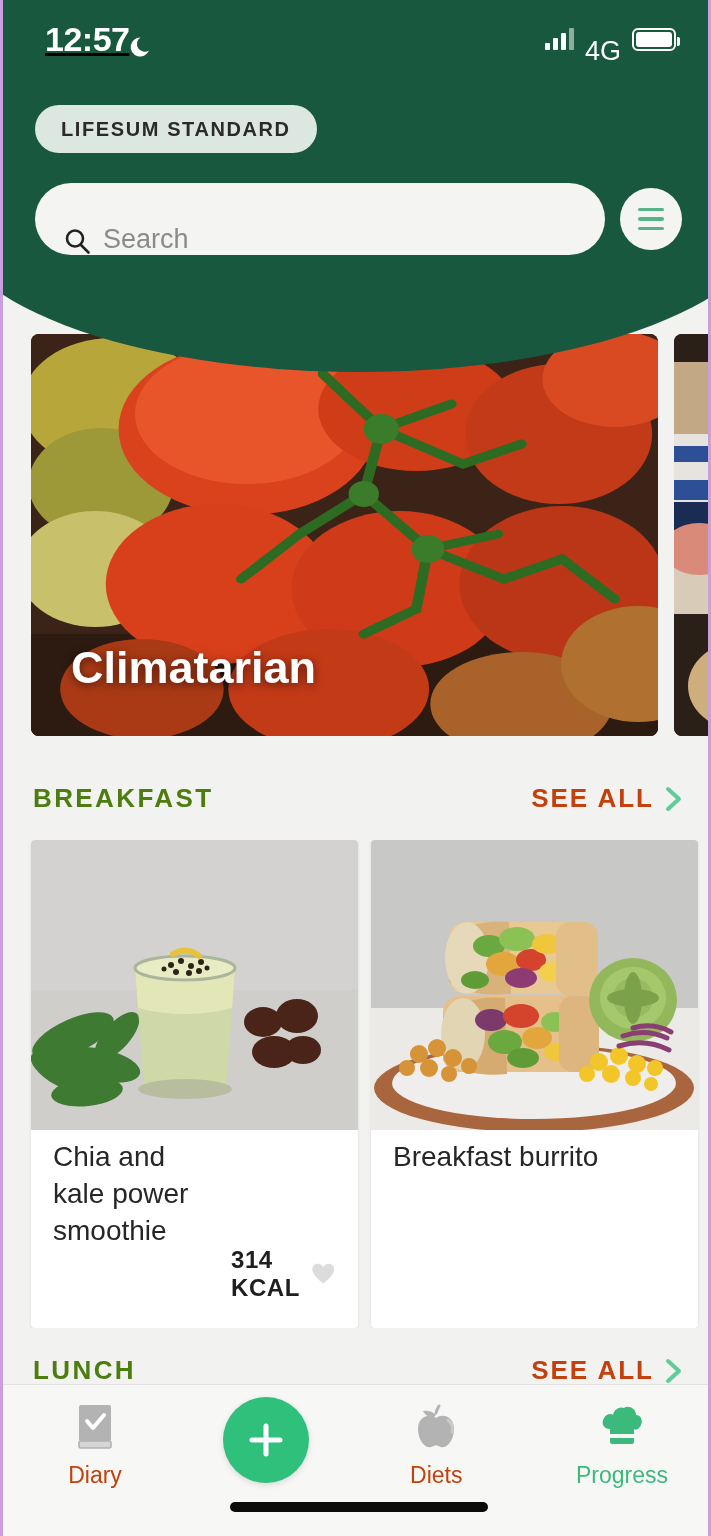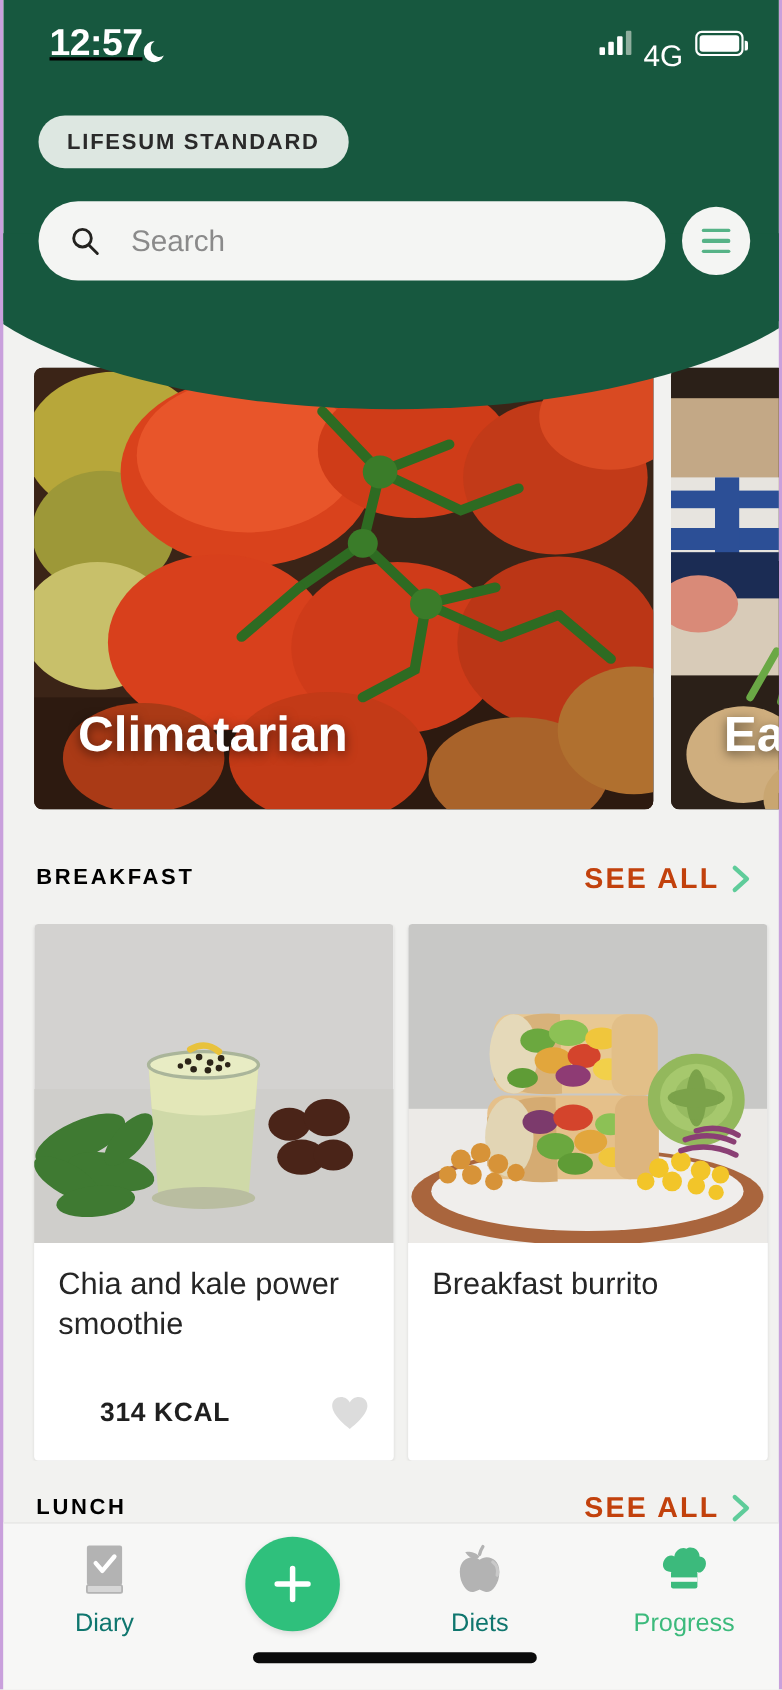--- a/index.html
+++ b/index.html
@@ -87,22 +87,22 @@
   }
 
   .searchrow {
     position:absolute; top:183px; left:32px;
     width:647px; height:72px;
     display:flex; align-items:center; gap:15px;
     z-index:8;
   }
   .search-box {
     flex:1; height:72px; background:#f4f5f3;
-    border-radius:36px; display:flex; align-items:center;
-    padding:0 28px; gap:28px;
+    border-radius:36px; display:flex; align-items:flex-end;
+    padding:0 28px; gap:12px;
   }
   .search-icon { width:28px; height:28px; flex:none; display:block; }
   .search-input {
     border:none; outline:none; background:transparent;
     font-family:"Liberation Sans", sans-serif;
     font-size:27px; color:#8a8a8a; width:100%;
   }
   .search-input::placeholder { color:#8a8a8a; }
   .menu-btn {
     width:62px; height:62px; border-radius:50%;
@@ -120,21 +120,21 @@
     position:absolute; top:0; left:0;
     width:711px; height:1536px;
     z-index:1;
   }
 
   .section-title-row {
     display:flex; align-items:center; justify-content:space-between;
     padding:0 30px;
   }
   .section-title {
-    font-size:20px; font-weight:700; color:#000000;
+    font-size:26px; font-weight:700; color:#4d7c0f;
     letter-spacing:2.4px;
   }
   .see-all {
     display:flex; align-items:center; gap:10px;
     cursor:pointer;
   }
   .see-all span {
     font-size:26px; font-weight:700; color:#c2410c;
     letter-spacing:2px;
   }
@@ -144,21 +144,21 @@
   .whatshot-row { position:absolute; top:274px; left:0; width:711px; }
 
   
   .carousel {
     position:absolute; top:334px; left:0;
     width:711px; height:402px;
     display:flex; gap:16px; padding-left:28px;
     overflow:hidden;
   }
   .promo-card {
-    flex:none; width:563px; height:402px;
+    flex:none; width:627px; height:402px;
     border-radius:8px; overflow:hidden; position:relative;
     background:#2a1a10;
     cursor:pointer;
   }
   .promo-card .label {
     position:absolute; left:40px; bottom:42px;
     color:#ffffff; font-size:45px; font-weight:700;
     text-shadow:0 2px 10px rgba(0,0,0,0.55);
     white-space:nowrap;
   }
@@ -177,22 +177,22 @@
   }
   .recipe-card {
     flex:none; width:327px; height:488px;
     background:#ffffff; border-radius:4px;
     overflow:hidden; display:flex; flex-direction:column;
     box-shadow:0 1px 3px rgba(0,0,0,0.10);
     cursor:pointer;
   }
   .recipe-photo { width:100%; height:290px; position:relative; overflow:hidden; }
   .recipe-info {
-    flex:1; padding:18px 22px 0 22px;
-    display:flex; flex-direction:column;
+    flex:1; padding:8px 22px 0 22px;
+    display:flex; 
   }
   .recipe-name {
     font-size:28px; color:#262626; line-height:1.33;
     font-weight:400;
   }
   .recipe-bottom {
     margin-top:auto; padding-bottom:26px;
     display:flex; align-items:center; justify-content:space-between;
   }
   .kcal {
@@ -214,21 +214,21 @@
   .tabs {
     display:flex; align-items:flex-start;
     justify-content:space-between;
     padding:16px 34px 0 34px;
   }
   .tab {
     width:116px; display:flex; flex-direction:column;
     align-items:center; gap:9px; cursor:pointer;
   }
   .tab-icon { height:52px; display:flex; align-items:center; justify-content:center; }
-  .tab-label { font-size:23px; color:#0f766e; }
+  .tab-label { font-size:23px; color:#c2410c; }
   .tab.active .tab-label { color:#3cba7c; }
   .fab {
     width:86px; height:86px; border-radius:50%;
     background:#2fc07c; display:flex; align-items:center;
     justify-content:center; cursor:pointer; margin-top:-4px;
     box-shadow:0 2px 6px rgba(0,0,0,0.12);
   }
   .home-indicator {
     position:absolute; left:50%; bottom:24px;
     transform:translateX(-50%);

